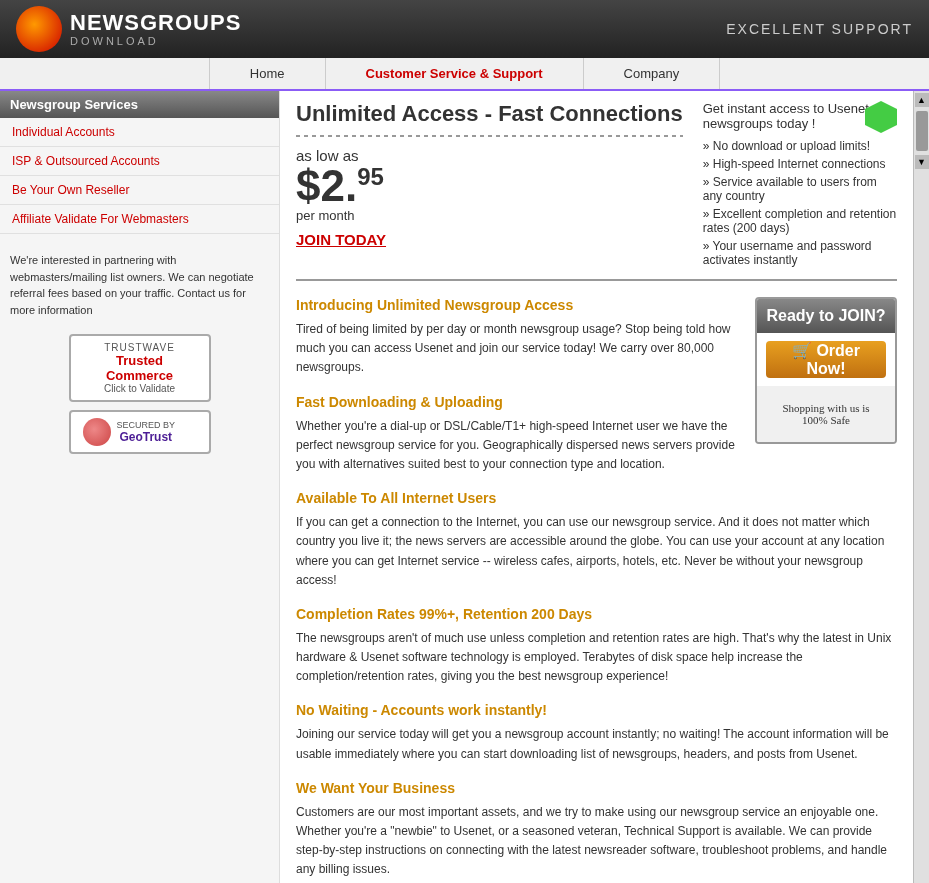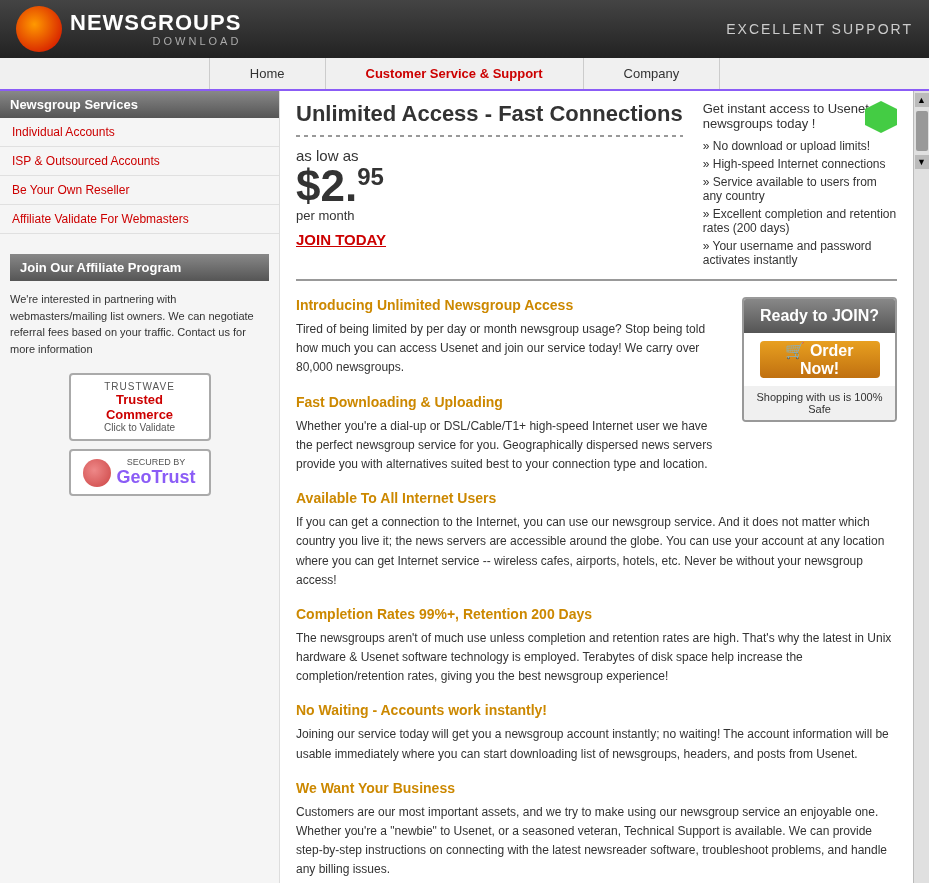--- a/index.html
+++ b/index.html
@@ -7,21 +7,21 @@
 
     
     #header {
       background: linear-gradient(to bottom, #444, #222);
       display: flex;
       align-items: center;
       justify-content: space-between;
       padding: 8px 16px;
       height: 58px;
     }
-    #logo-area { display: flex; align-items: center; gap: 8px; text-align: right; }
+    #logo-area { display: flex; align-items: center; gap: 8px; }
     #logo-icon {
       width: 46px; height: 46px;
       background: radial-gradient(circle at 40% 40%, #f90, #c00);
       border-radius: 50%;
       display: flex; align-items: center; justify-content: center;
       font-size: 10px; color: white; font-weight: bold;
     }
     #logo-text { color: white; font-size: 22px; font-weight: bold; letter-spacing: 1px; line-height: 1.1; }
     #logo-sub { color: #aaa; font-size: 11px; letter-spacing: 3px; }
     #header-right { color: #ccc; font-size: 14px; letter-spacing: 2px; text-transform: uppercase; }
@@ -143,21 +143,21 @@
 
     
     .section { margin-bottom: 16px; }
     .section-title { color: #c80; font-size: 14px; font-weight: bold; margin-bottom: 4px; }
     .section-text { font-size: 12px; color: #333; line-height: 1.6; margin-top: 7px; }
 
     
     #join-box {
       float: right;
       margin: 0 0 16px 16px;
-      width: 155px;
+      width: 142px;
       border: 2px solid #999;
       border-radius: 4px;
       overflow: hidden;
       text-align: center;
     }
     #join-box-title {
       background: linear-gradient(to bottom, #888, #555);
       color: white;
       font-size: 16px;
       font-weight: bold;
@@ -170,21 +170,21 @@
       font-weight: bold;
       font-size: 16px;
       padding: 0 12px;
       margin: 8px auto;
       width: 120px;
       border-radius: 4px;
       cursor: pointer;
       text-align: center;
     }
     #order-btn::before { content: "🛒 "; }
-    #join-box-safe { font-size: 11px; color: #333; padding: 5px; background: #f0f0f0; }
+    #join-box-safe { font-size: 11px; color: #333; padding: 16px; background: #f0f0f0; font-family: Liberation Serif, serif; }
 
     
     #scrollbar {
       width: 16px;
       background: #e0e0e0;
       border-left: 1px solid #bbb;
       display: flex;
       flex-direction: column;
       align-items: center;
       padding: 2px 0;
@@ -226,35 +226,34 @@
   <div id="content-wrapper" style="flex:1; display:flex;">
 
     <div id="sidebar">
       <div class="sidebar-section-title">Newsgroup Services</div>
       <a class="sidebar-link">Individual Accounts</a>
       <a class="sidebar-link">ISP &amp; Outsourced Accounts</a>
       <a class="sidebar-link">Be Your Own Reseller</a>
       <a class="sidebar-link">Affiliate Validate For Webmasters</a>
 
       <div style="height:10px;"></div>
-      <div class="sidebar-affiliate-box">Join Our Affiliate Program</div>
       <div class="sidebar-affiliate-text">We're interested in partnering with webmasters/mailing list owners. We can negotiate referral fees based on your traffic. Contact us for more information</div>
 
       <div class="trust-badges">
         <div class="badge-box">
           <div class="badge-title">Trustwave</div>
           <div class="badge-name">Trusted Commerce</div>
           <div class="badge-action">Click to Validate</div>
         </div>
         <div class="badge-box">
           <div class="badge-geo">
             <div class="badge-circle"></div>
             <div>
               <div style="font-size:9px; color:#555;">SECURED BY</div>
-              <div style="font-size:18px; font-weight:bold; color:#8b5cf6;text-align:center;">GeoTrust</div>
+              <div style="font-size:12px; font-weight:bold; color:#4c1d95;text-align:center;">GeoTrust</div>
             </div>
           </div>
         </div>
       </div>
     </div>
 
     <div id="main">
 
       <div id="hero">
         <div id="hero-left">

